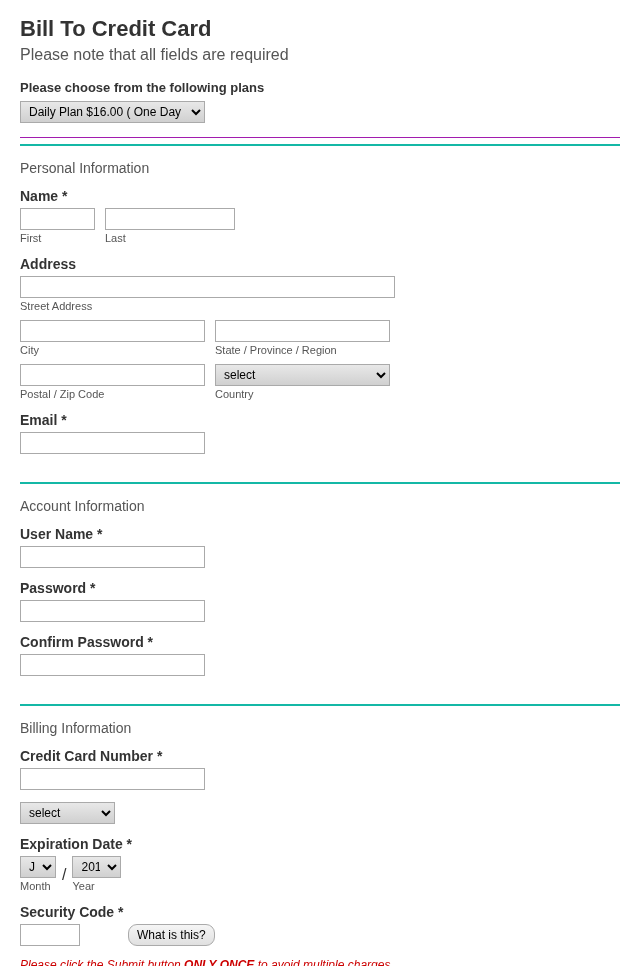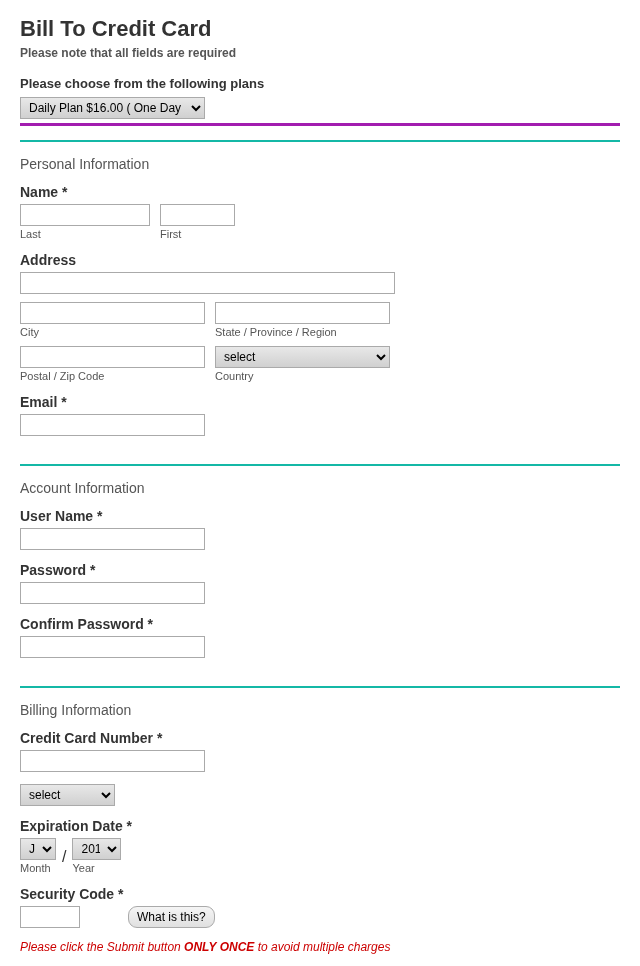--- a/index.html
+++ b/index.html
@@ -14,24 +14,23 @@
     .page-wrapper {
       padding: 16px 20px;
     }
     h1 {
       font-size: 22px;
       font-weight: bold;
       color: #333;
       margin-bottom: 4px;
     }
     .subtitle {
-      font-size: 12px;
+      font-size: 16px;
       color: #555;
       margin-bottom: 16px;
-      font-weight: bold;
     }
     .section {
       border-top: 2px solid #14b8a6;
       padding: 14px 0 10px 0;
       margin-bottom: 6px;
     }
     .section-title {
       font-size: 14px;
       color: #555;
       margin-bottom: 12px;
@@ -150,23 +149,23 @@
       color: #cc0000;
       font-size: 12px;
       margin: 12px 0;
       font-style: italic;
     }
     .warning-text strong {
       font-weight: bold;
       text-transform: uppercase;
     }
     .plans-section {
-      margin-bottom: 14px;
-      padding-bottom: 4px;
-      border-bottom: 3px solid #a21caf;
+      margin-bottom: 6px;
+      padding-bottom: 14px;
+      border-bottom: 1px solid #a21caf;
     }
     .plans-label {
       font-size: 13px;
       font-weight: bold;
       margin-bottom: 6px;
       color: #333;
     }
   </style>
 </head>
 <body>
@@ -184,35 +183,36 @@
       <option>Monthly Plan</option>
     </select>
   </div>
 
   <div class="section">
     <div class="section-title">Personal Information</div>
 
     <div class="field-group">
       <label class="field-label">Name *</label>
       <div class="name-row">
+        <div class="name-field">
+          <input type="text" style="">
+          <span class="sub-label">First</span>
+        </div>
         <div class="name-field last">
           <input type="text" style="">
           <span class="sub-label">Last</span>
         </div>
-        <div class="name-field">
-          <input type="text" style="">
-          <span class="sub-label">First</span>
-        </div>
       </div>
     </div>
 
     <div class="field-group">
       <label class="field-label">Address</label>
       <div class="address-full">
         <input type="text" style="">
+        <div class="sub-label">Street Address</div>
       </div>
 
       <div style="margin-top:8px;">
         <div class="address-row2">
           <div class="city-field">
             <input type="text" style="">
             <div class="sub-label">City</div>
           </div>
           <div class="state-field">
             <input type="text" style="">

